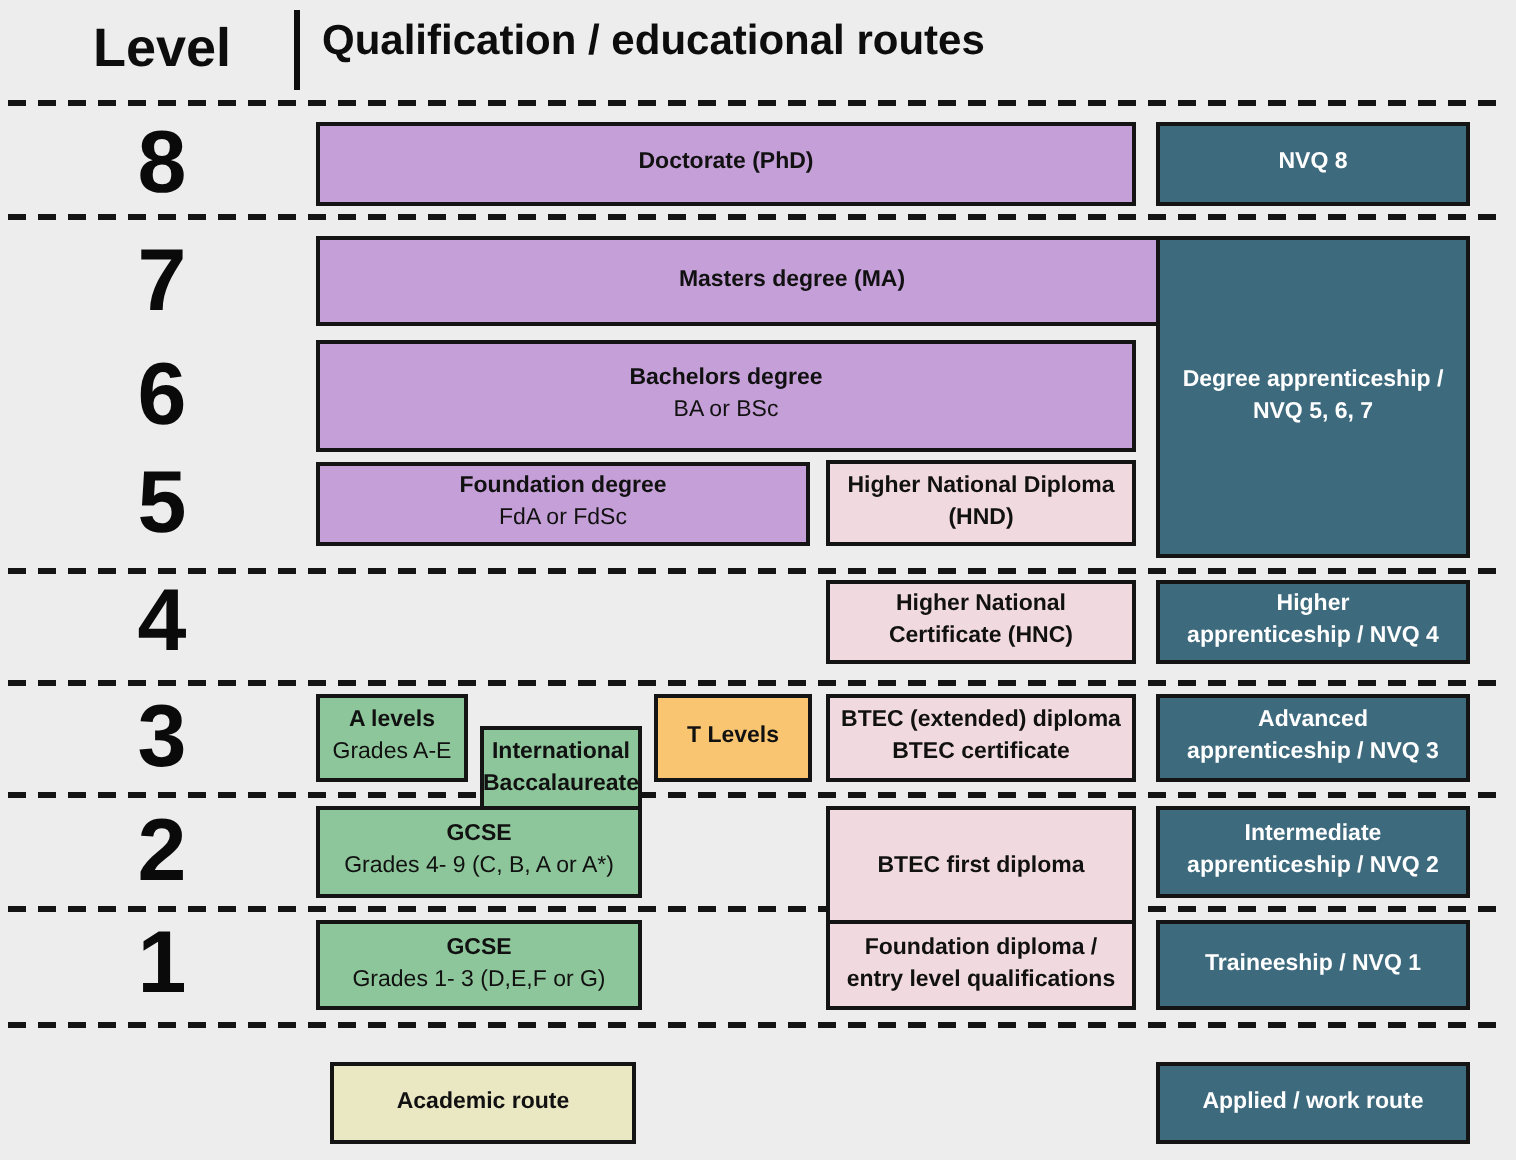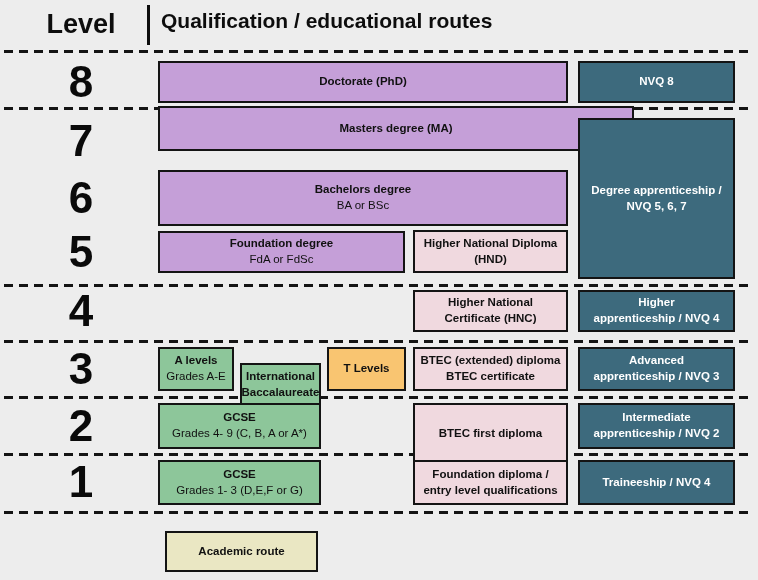--- a/index.html
+++ b/index.html
@@ -63,21 +63,21 @@
   <div class="lvl" style="top:402px;height:48px">2</div>
   <div class="lvl" style="top:458px;height:48px">1</div>
 
   <div class="box purple" style="left:158px;top:61px;width:410px;height:42px">
     <span class="t">Doctorate (PhD)</span>
   </div>
   <div class="box teal" style="left:578px;top:61px;width:157px;height:42px">
     <span class="t">NVQ 8</span>
   </div>
 
-  <div class="box purple" style="left:158px;top:106px;width:476px;height:45px">
+  <div class="box purple" style="left:158px;top:118px;width:476px;height:45px">
     <span class="t">Masters degree (MA)</span>
   </div>
   <div class="box teal" style="left:578px;top:118px;width:157px;height:161px">
     <span class="t">Degree apprenticeship /
 NVQ 5, 6, 7</span>
   </div>
 
   <div class="box purple" style="left:158px;top:170px;width:410px;height:56px">
     <span class="t">Bachelors degree</span>
     <span class="s">BA or BSc</span>
@@ -135,20 +135,23 @@
 
   <div class="box green" style="left:158px;top:460px;width:163px;height:45px">
     <span class="t">GCSE</span>
     <span class="s">Grades 1- 3 (D,E,F or G)</span>
   </div>
   <div class="box pink" style="left:413px;top:460px;width:155px;height:45px">
     <span class="t">Foundation diploma /
 entry level qualifications</span>
   </div>
   <div class="box teal" style="left:578px;top:460px;width:157px;height:45px">
-    <span class="t">Traineeship / NVQ 4</span>
+    <span class="t">Traineeship / NVQ 1</span>
   </div>
 
   <div class="box cream" style="left:165px;top:531px;width:153px;height:41px">
     <span class="t">Academic route</span>
   </div>
+  <div class="box teal" style="left:578px;top:531px;width:157px;height:41px">
+    <span class="t">Applied / work route</span>
+  </div>
 
 </div>
 
 </body></html>

